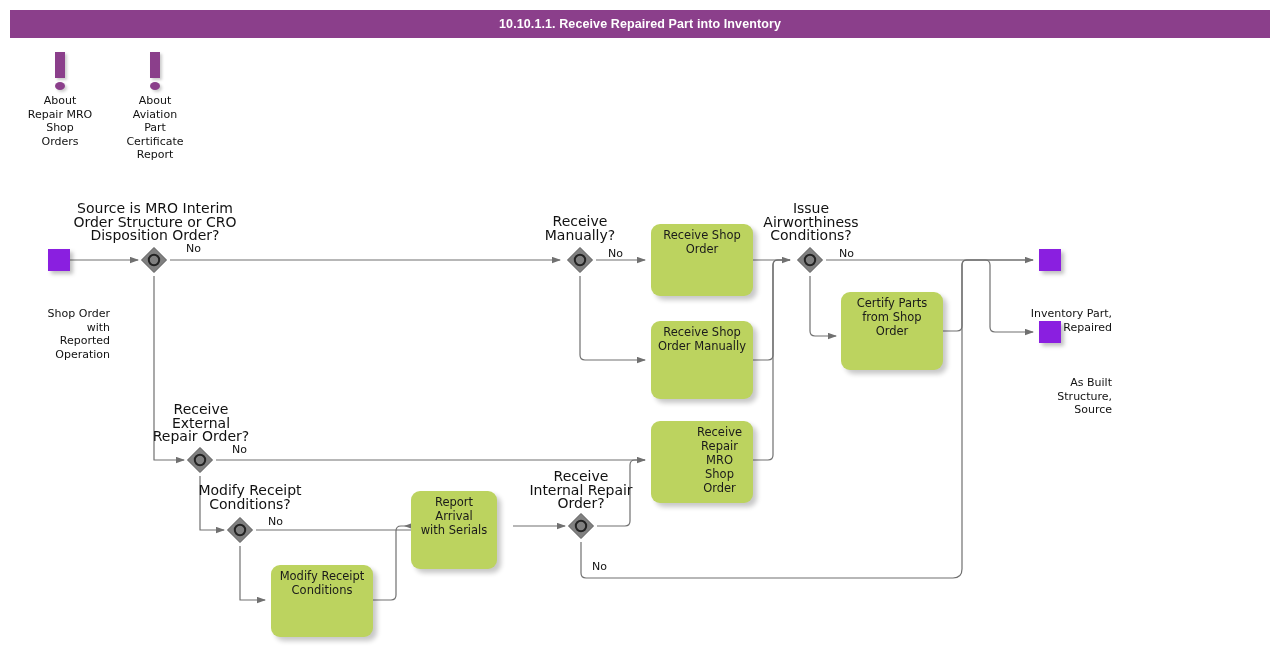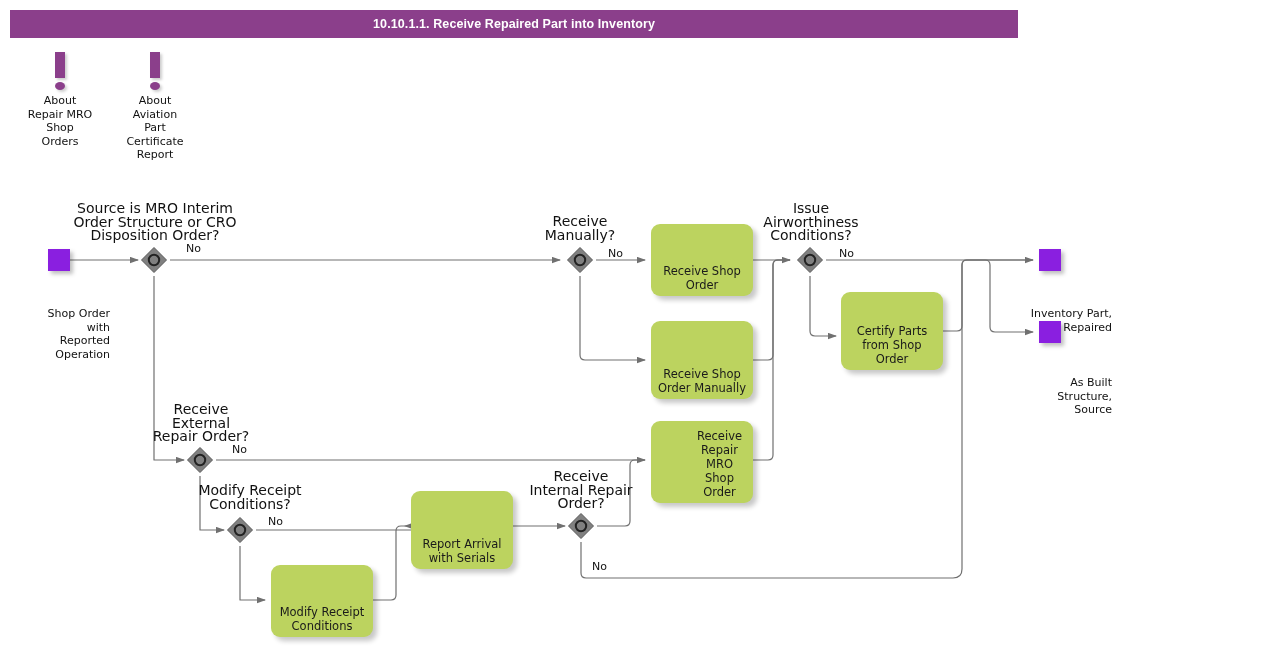--- a/index.html
+++ b/index.html
@@ -18,21 +18,21 @@
     position: relative;
     width: 1280px;
     height: 650px;
     background: #ffffff;
   }
   
   #title-bar {
     position: absolute;
     left: 10px;
     top: 10px;
-    width: 1008px;
+    width: 1260px;
     height: 28px;
     background: #8b3f8b;
     color: #ffffff;
     font-size: 12.5px;
     font-weight: bold;
     font-family: "Liberation Sans", sans-serif;
     display: flex;
     align-items: center;
     justify-content: center;
     letter-spacing: 0.1px;
@@ -48,21 +48,21 @@
   }
   
   .node {
     position: absolute;
   }
   .task {
     border-radius: 9px;
     background: #bcd35f;
     box-shadow: 4px 4px 5px rgba(0,0,0,0.22);
     display: flex;
-    align-items: flex-end;
+    align-items: flex-start;
     justify-content: center;
     text-align: center;
     color: #1a1a1a;
     font-size: 11.5px;
     line-height: 14px;
     font-family: "DejaVu Sans", sans-serif;
     box-sizing: border-box;
     padding: 4px;
   }
   .event-sq {
@@ -303,21 +303,21 @@
 MRO Shop
 Order</span>
   </div>
 
   <div class="node task" style="left:841px; top:292px; width:102px; height:78px;">
     <span style="white-space:pre-line;">Certify Parts
 from Shop
 Order</span>
   </div>
 
-  <div class="node task" style="left:411px; top:491px; width:102px; height:78px;border-radius:9px;">
+  <div class="node task" style="left:411px; top:491px; width:86px; height:78px;border-radius:9px;">
     <span style="white-space:pre-line;">Report Arrival
 with Serials</span>
   </div>
 
   <div class="node task" style="left:271px; top:565px; width:102px; height:72px;">
     <span style="white-space:pre-line;">Modify Receipt
 Conditions</span>
   </div>
 
   <div class="node event-sq" style="left:1039px; top:249px;"></div>

